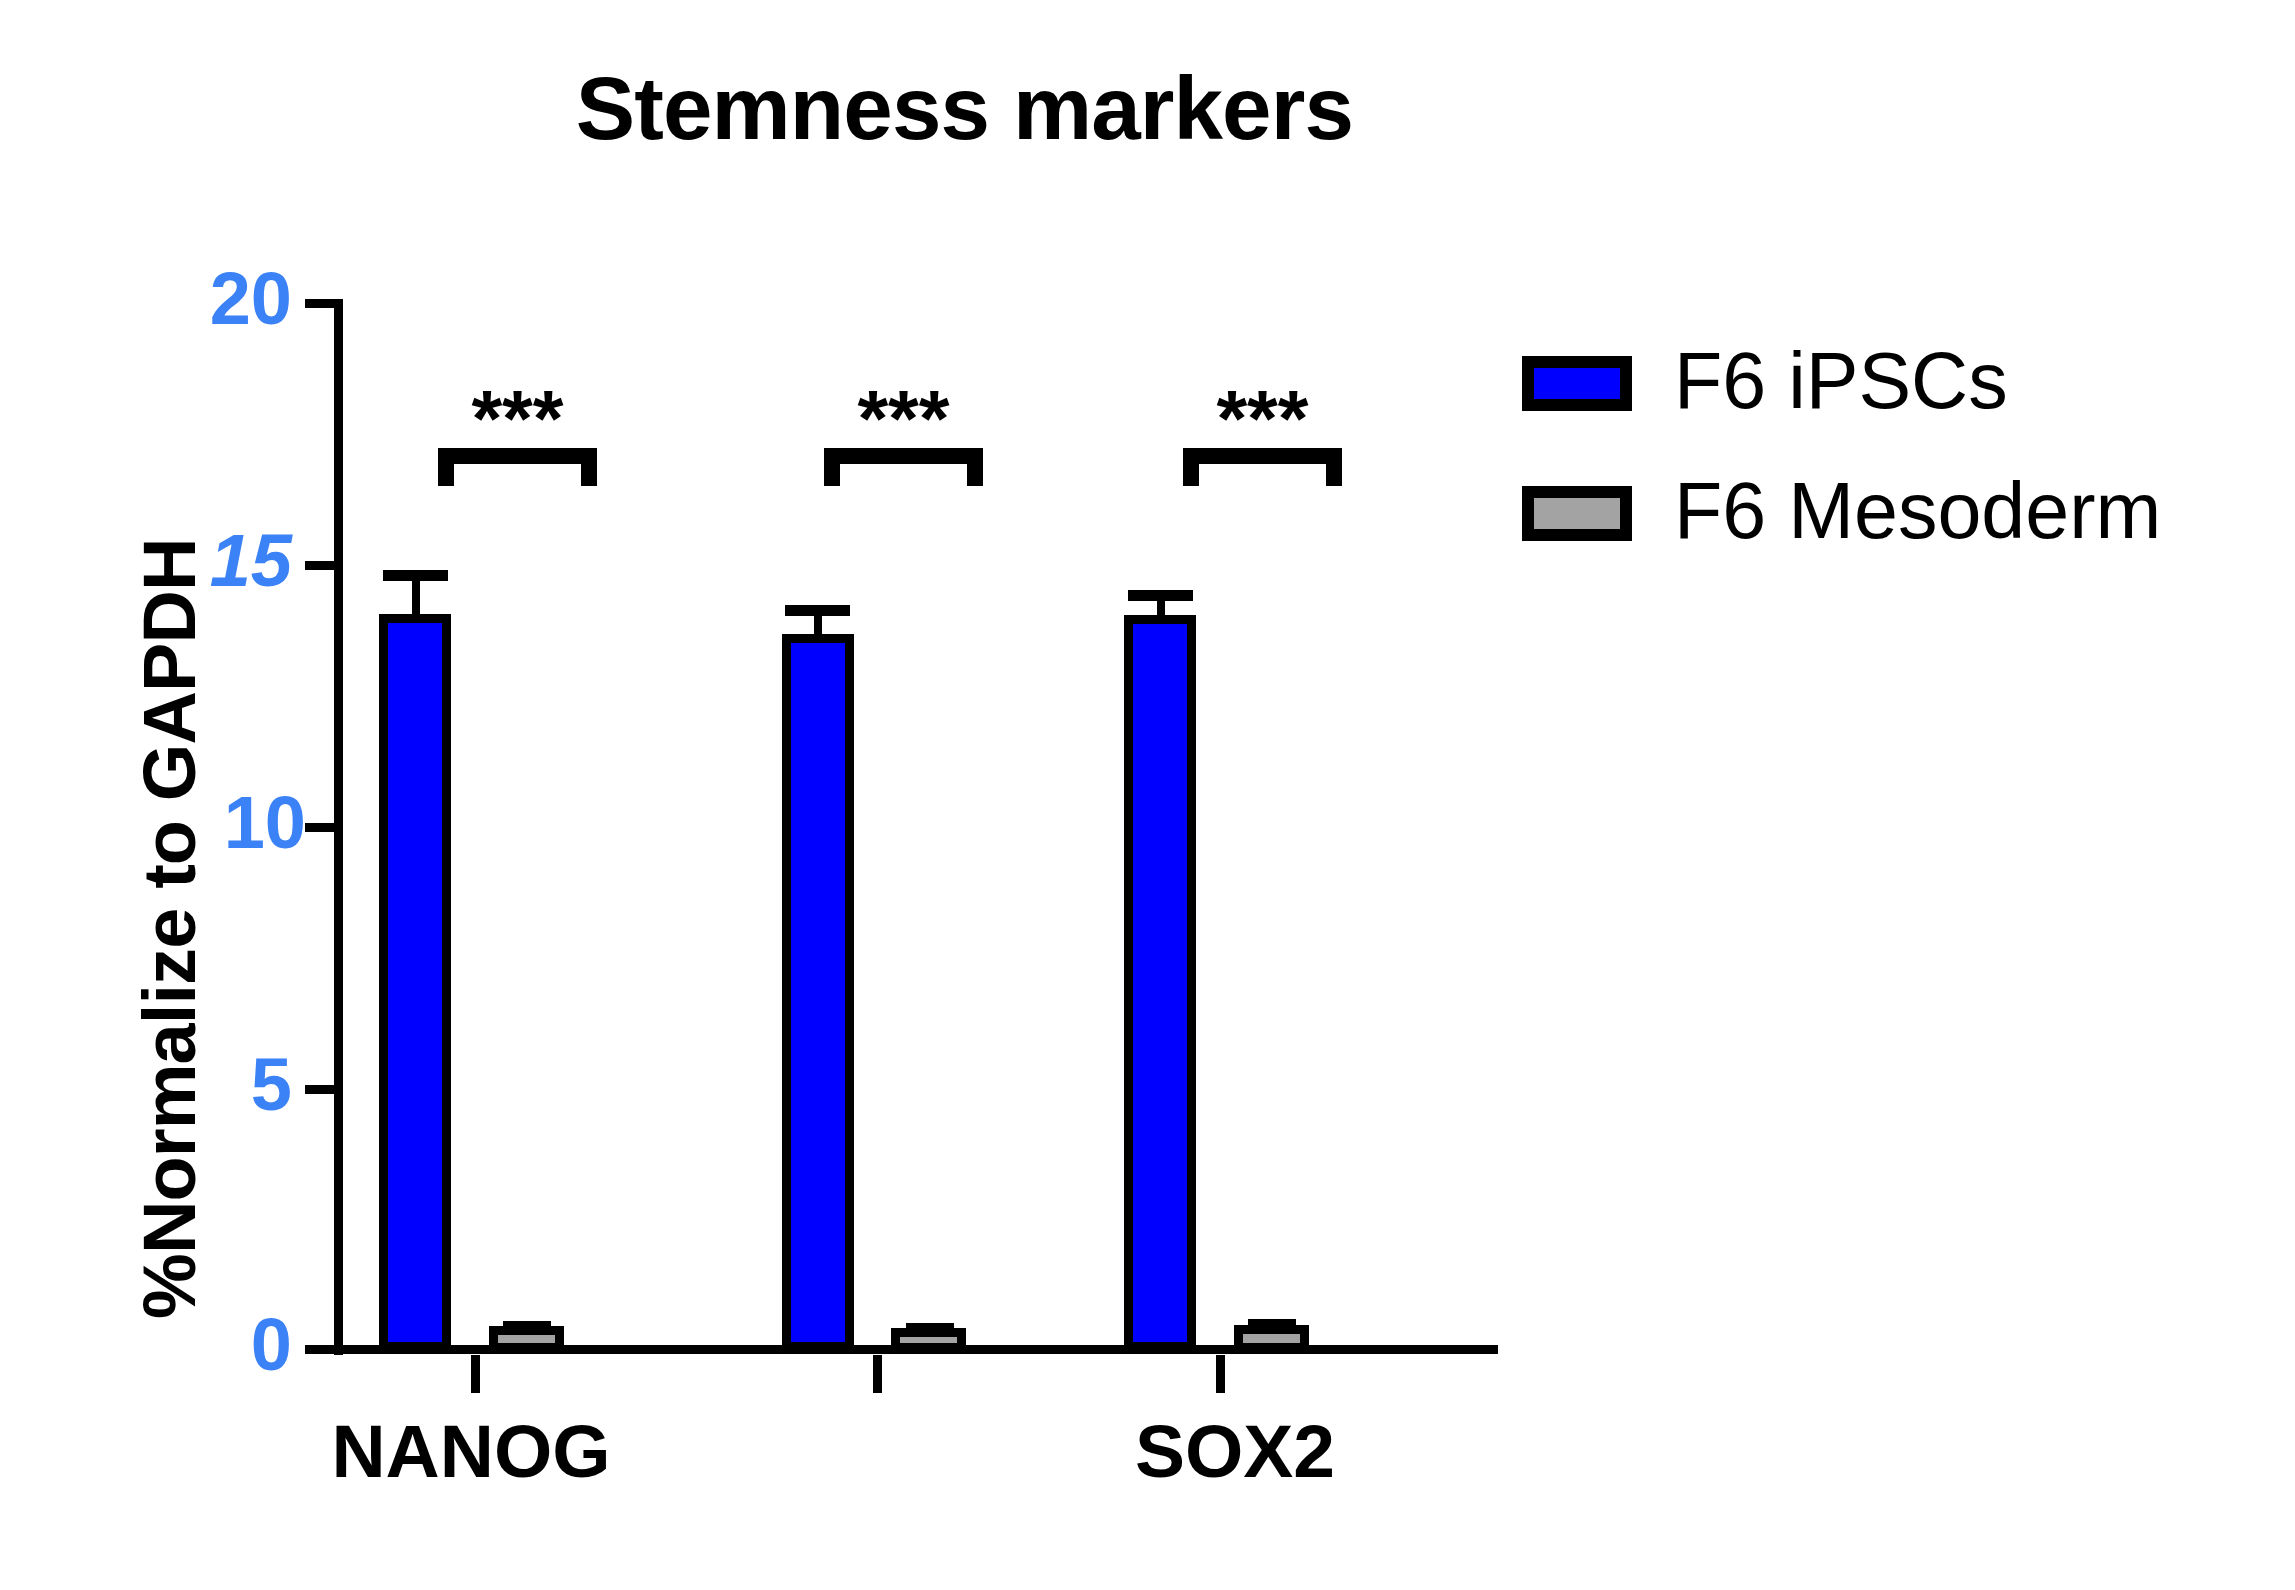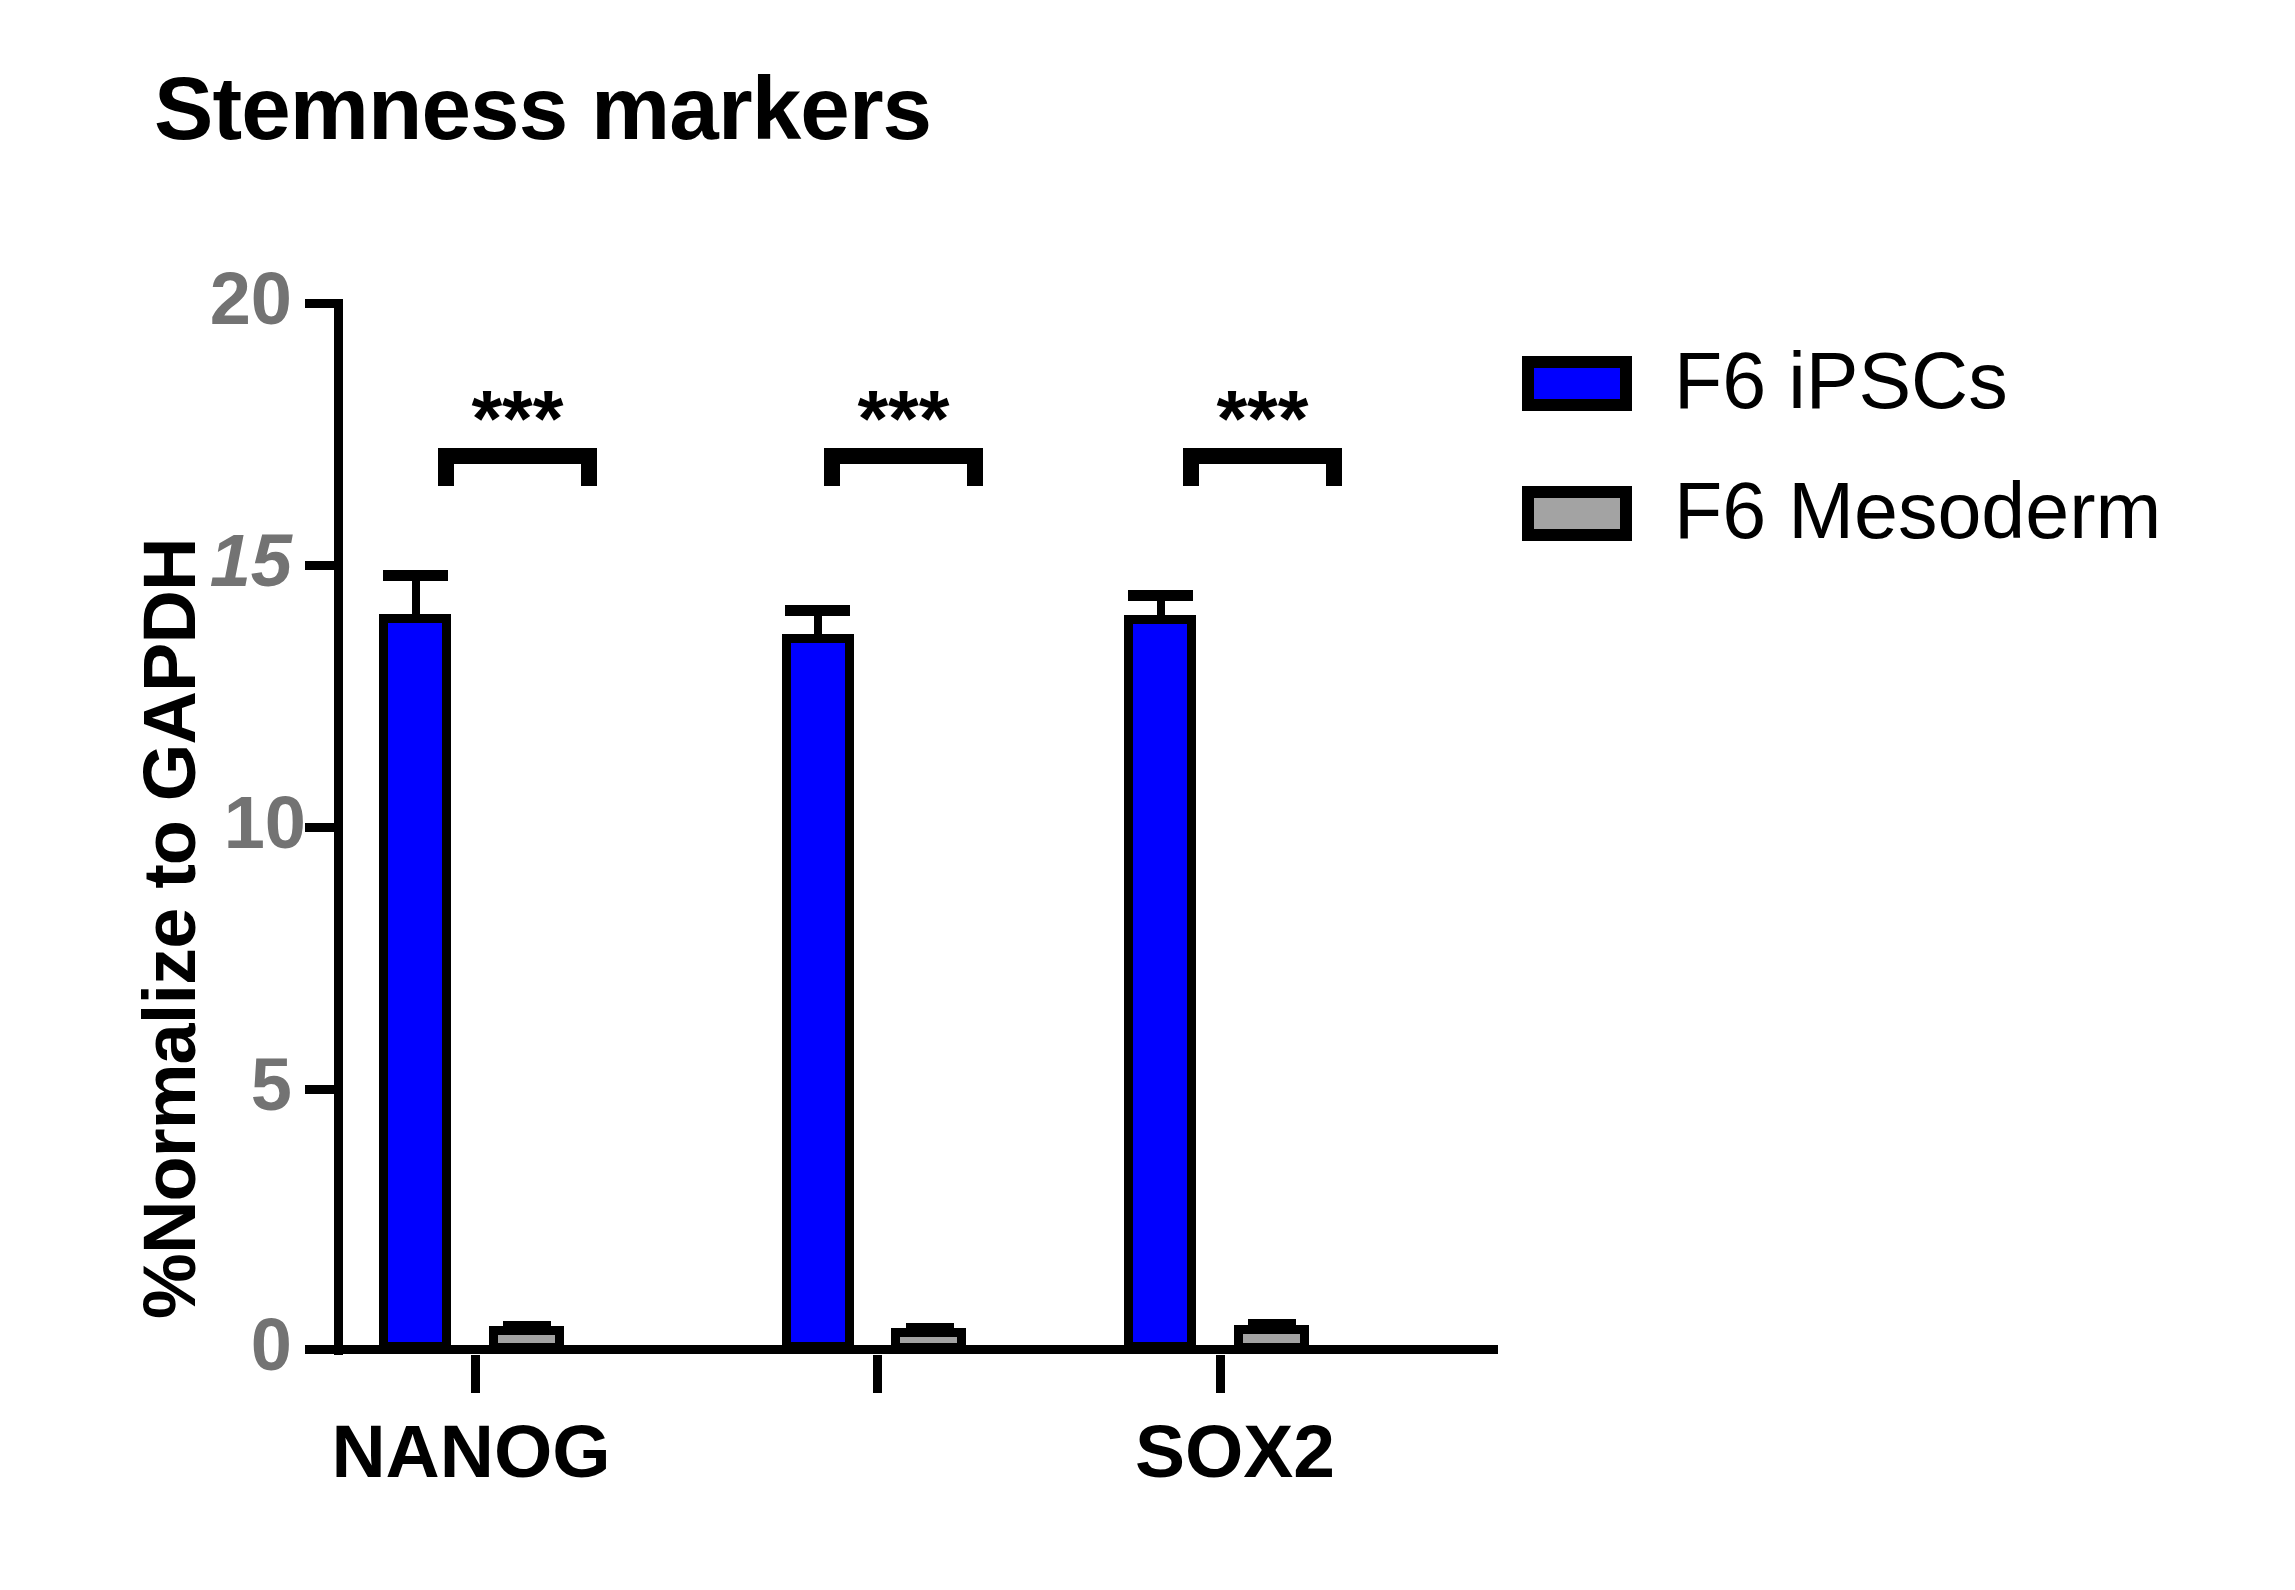--- a/index.html
+++ b/index.html
@@ -19,21 +19,21 @@
     height: 1591px;
     background: #ffffff;
   }
 
   
   #chart-title {
     position: absolute;
     left: 154px;
     top: 60px;
     width: 1199px;
-    text-align: left;
+    text-align: right;
     font-size: 89px;
     font-weight: bold;
     line-height: 1.08;
     color: #000000;
     letter-spacing: -0.9px;
   }
   #chart-title .line {
     display: block;
   }
   #y-axis-spine {
@@ -58,21 +58,21 @@
     height: 9.4px;
     background: #000000;
     left: 305px;
   }
   .y-tick-label {
     position: absolute;
     right: 2295px;
     text-align: right;
     font-size: 74px;
     font-weight: bold;
-    color: #737373;
+    color: #3b82f6;
     line-height: 1;
   }
   .x-tick {
     position: absolute;
     width: 9.4px;
     height: 38px;
     background: #000000;
     top: 1355px;
   }
   .x-tick-label {

